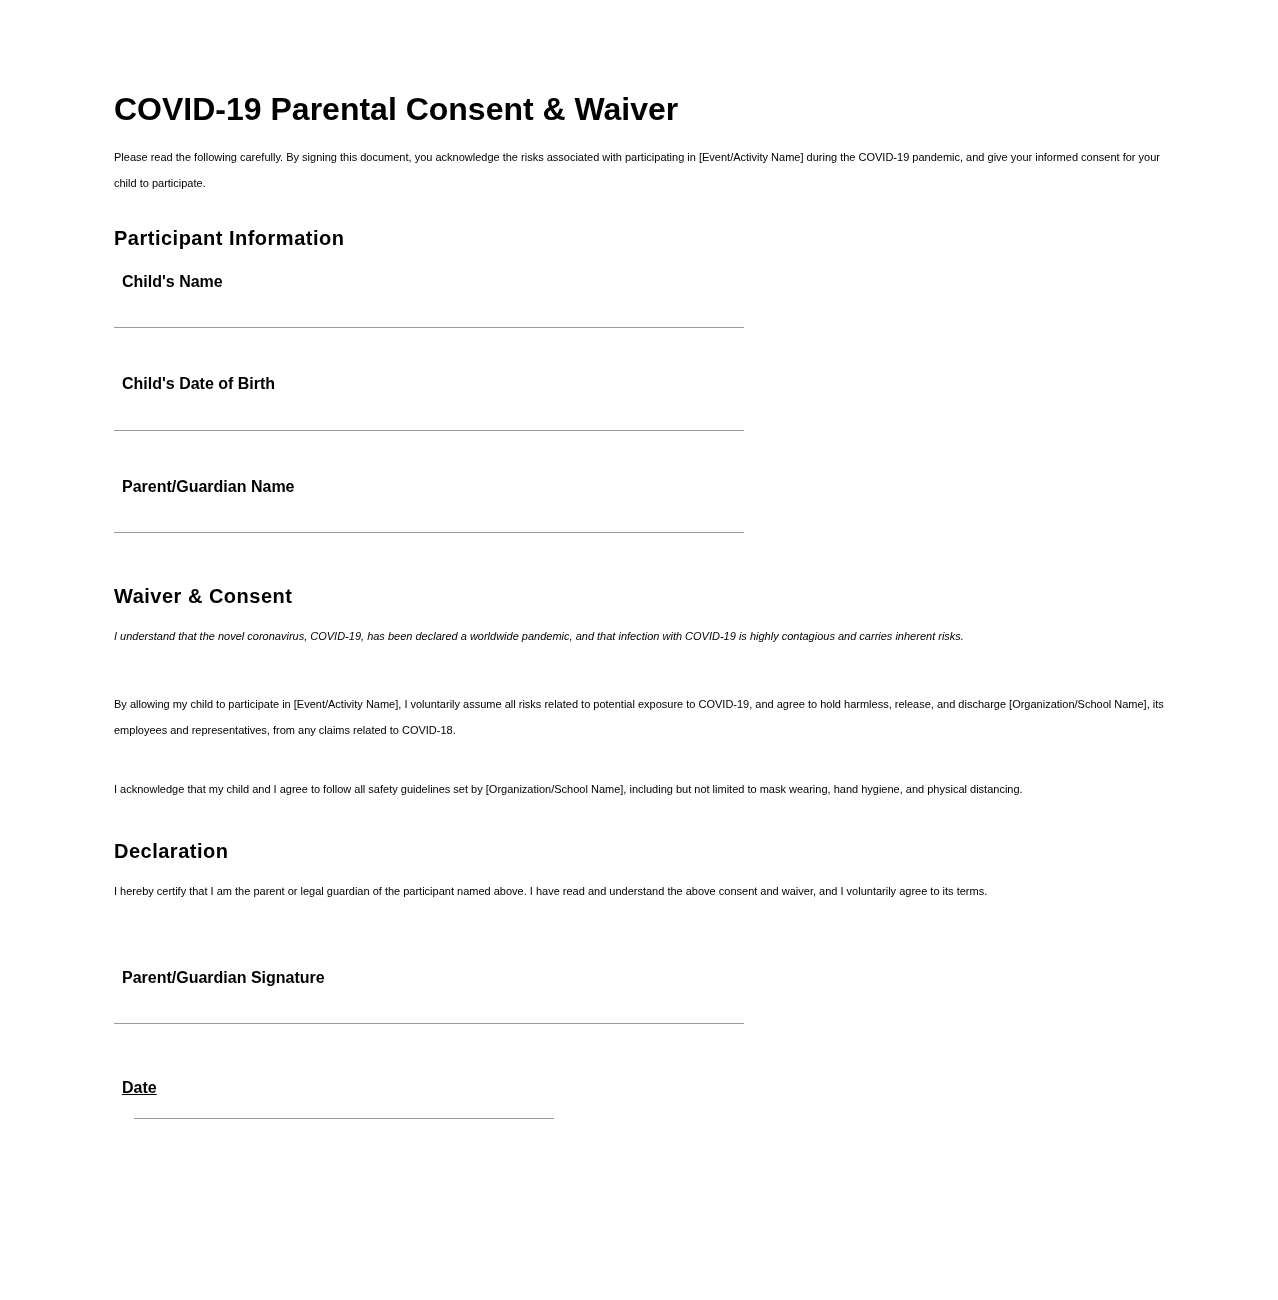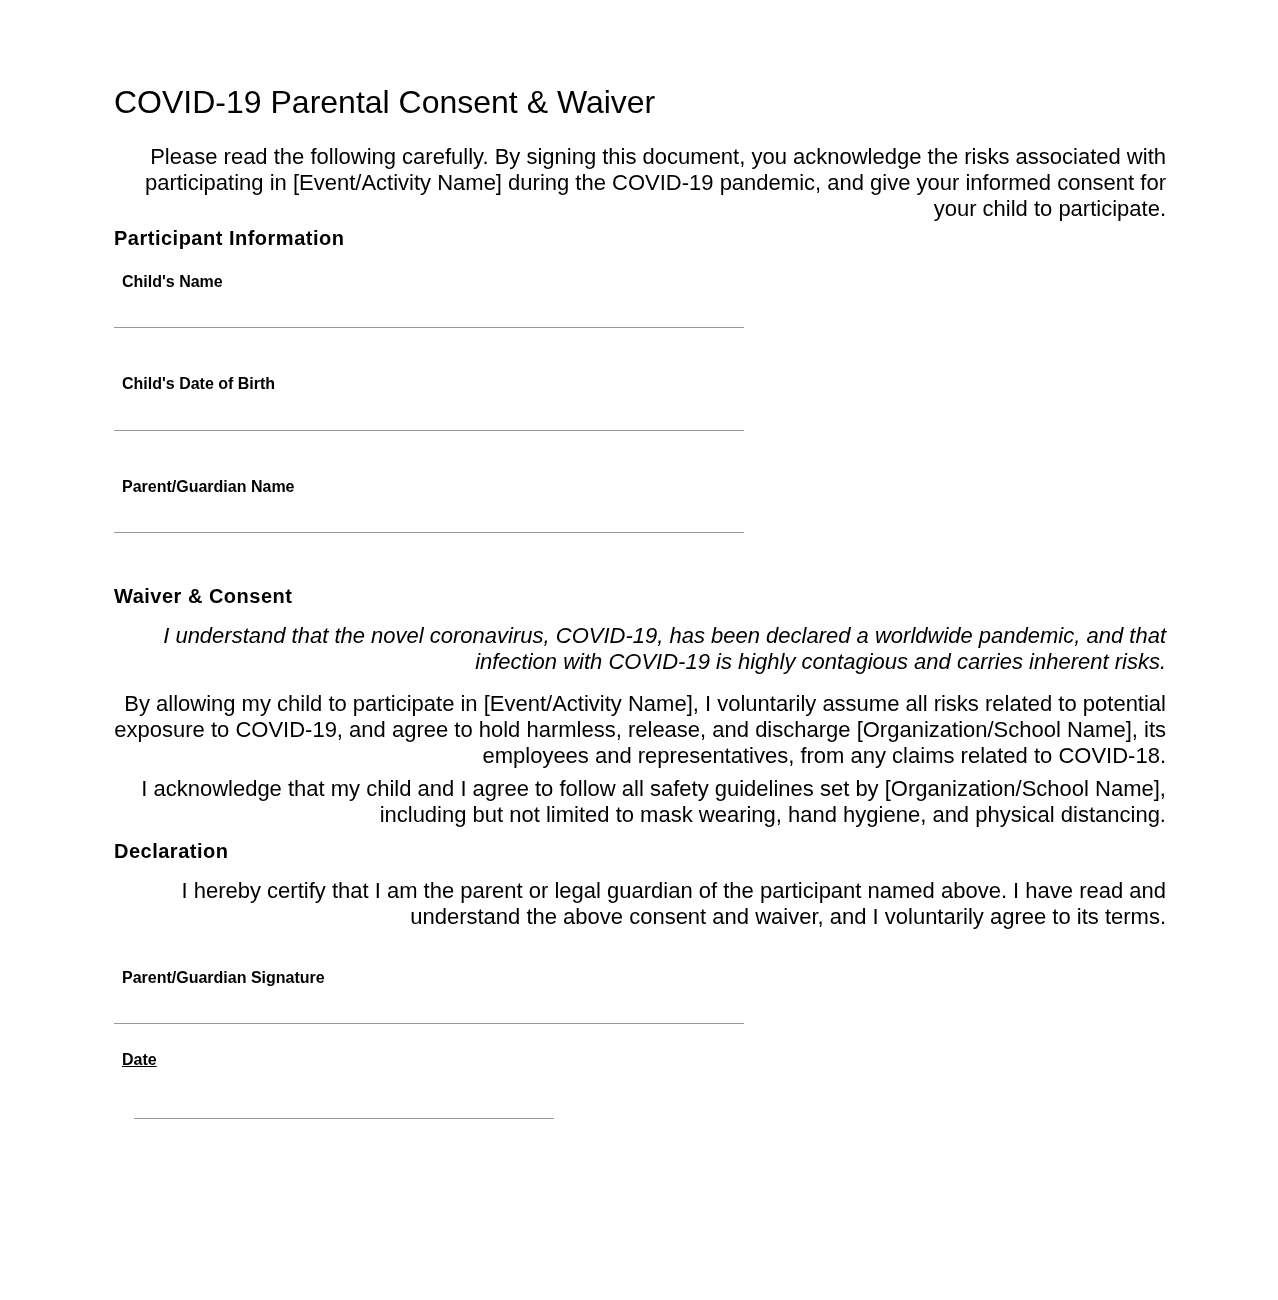--- a/index.html
+++ b/index.html
@@ -17,35 +17,34 @@
     }
     .page {
       position: absolute;
       left: 114px;
       top: 0;
       width: 1052px;
     }
     .title {
       position: absolute;
       left: 0;
-      top: 82px;
+      top: 89px;
       margin: 0;
       font-size: 32px;
-      font-weight: normal;
+      font-weight: bold;
       line-height: 40px;
       white-space: nowrap;
     }
     .para {
       position: absolute;
       left: 0;
       margin: 0;
       width: 1052px;
-      font-size: 22px;
+      font-size: 11px;
       line-height: 26px;
-      text-align: right;
     }
     .h2 {
       position: absolute;
       left: 0;
       margin: 0;
       font-size: 20px;
       font-weight: bold;
       letter-spacing: 0.5px;
       line-height: 24px;
       white-space: nowrap;
@@ -104,16 +103,16 @@
   <p class="para" style="top:691px;">By allowing my child to participate in [Event/Activity Name], I voluntarily assume all risks related to potential exposure to COVID-19, and agree to hold harmless, release, and discharge [Organization/School Name], its employees and representatives, from any claims related to COVID-18.</p>
   <p class="para" style="top:776px;">I acknowledge that my child and I agree to follow all safety guidelines set by [Organization/School Name], including but not limited to mask wearing, hand hygiene, and physical distancing.</p>
 
   <h2 class="h2" style="top:839px;">Declaration</h2>
 
   <p class="para" style="top:878px;">I hereby certify that I am the parent or legal guardian of the participant named above. I have read and understand the above consent and waiver, and I voluntarily agree to its terms.</p>
 
   <div class="label" style="top:960px;">Parent/Guardian Signature</div>
   <input class="line-field" type="text" style="top: 999px;" value="">
 
-  <div class="label" style="top:1042px;text-decoration:underline;">Date</div>
+  <div class="label" style="top:1070px;text-decoration:underline;">Date</div>
   <input class="line-field short" type="text" style="top: 1094px;" value="">
 
 </div>
 
 </body></html>

